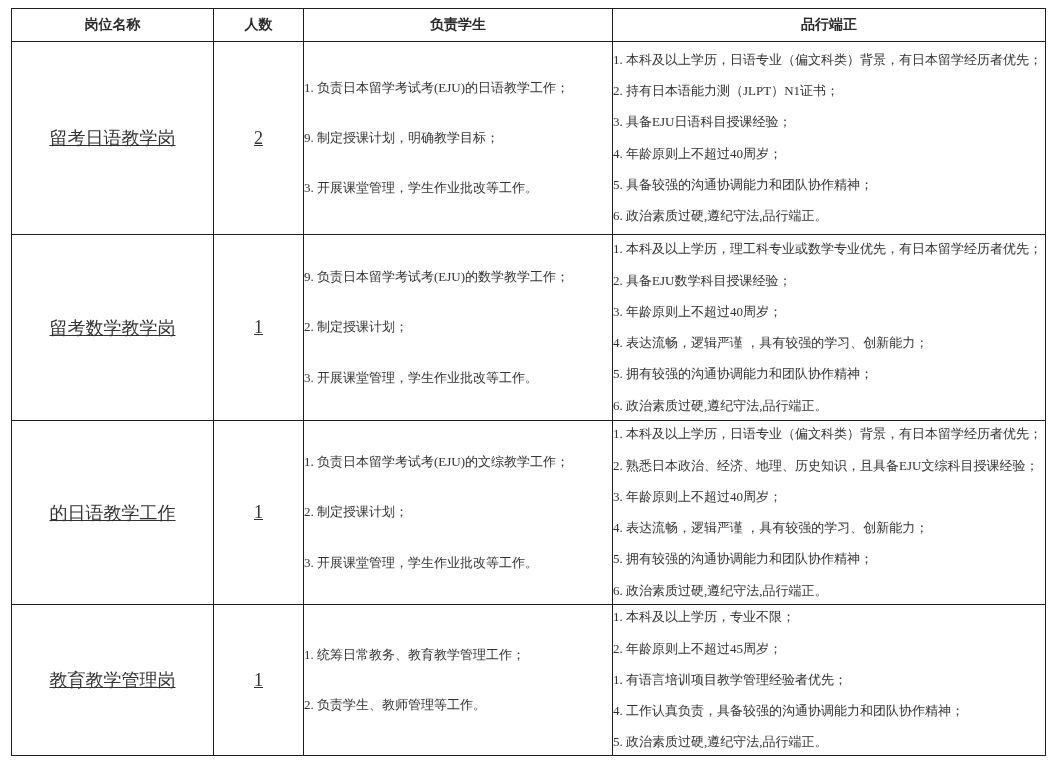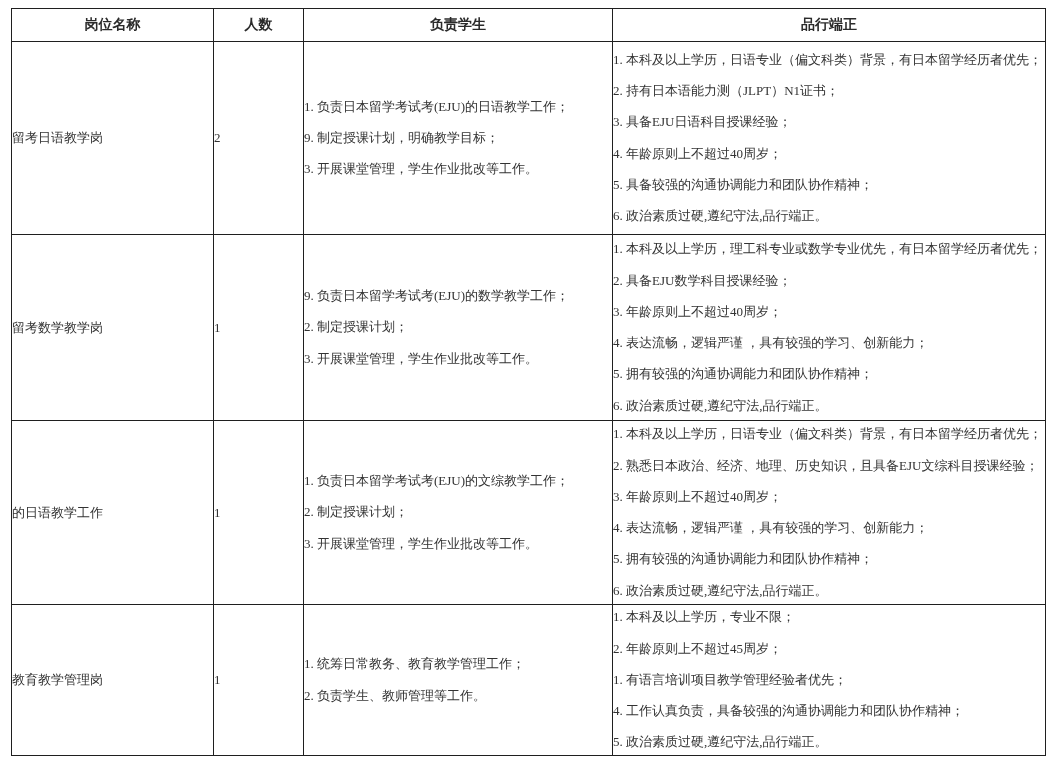--- a/index.html
+++ b/index.html
@@ -28,35 +28,36 @@
   }
   th.hdr {
     font-size: 14px;
     font-weight: bold;
     height: 33px;
     text-align: center;
     vertical-align: middle;
     color: #2b2b2b;
   }
   td.center-cell {
-    text-align: left;
+    text-align: center;
     vertical-align: middle;
-    font-size: 13px;
+    font-size: 18px;
+    text-decoration: underline;
   }
   td.list-cell {
     vertical-align: middle;
     padding: 12px 4px 12px 9px;
   }
   .items {
     display: flex;
     flex-direction: column;
     justify-content: center;
     height: 100%;
   }
-  .items.duties { gap: 15px; }
+  .items.duties { gap: 34px; }
   .items.reqs  { gap: 15px; }
   .item {
     font-size: 13px;
     line-height: 1.25;
     white-space: nowrap;
     overflow: hidden;
   }
   tr.r0 { height: 193px; }
   tr.r1 { height: 186px; }
   tr.r2 { height: 184px; }

